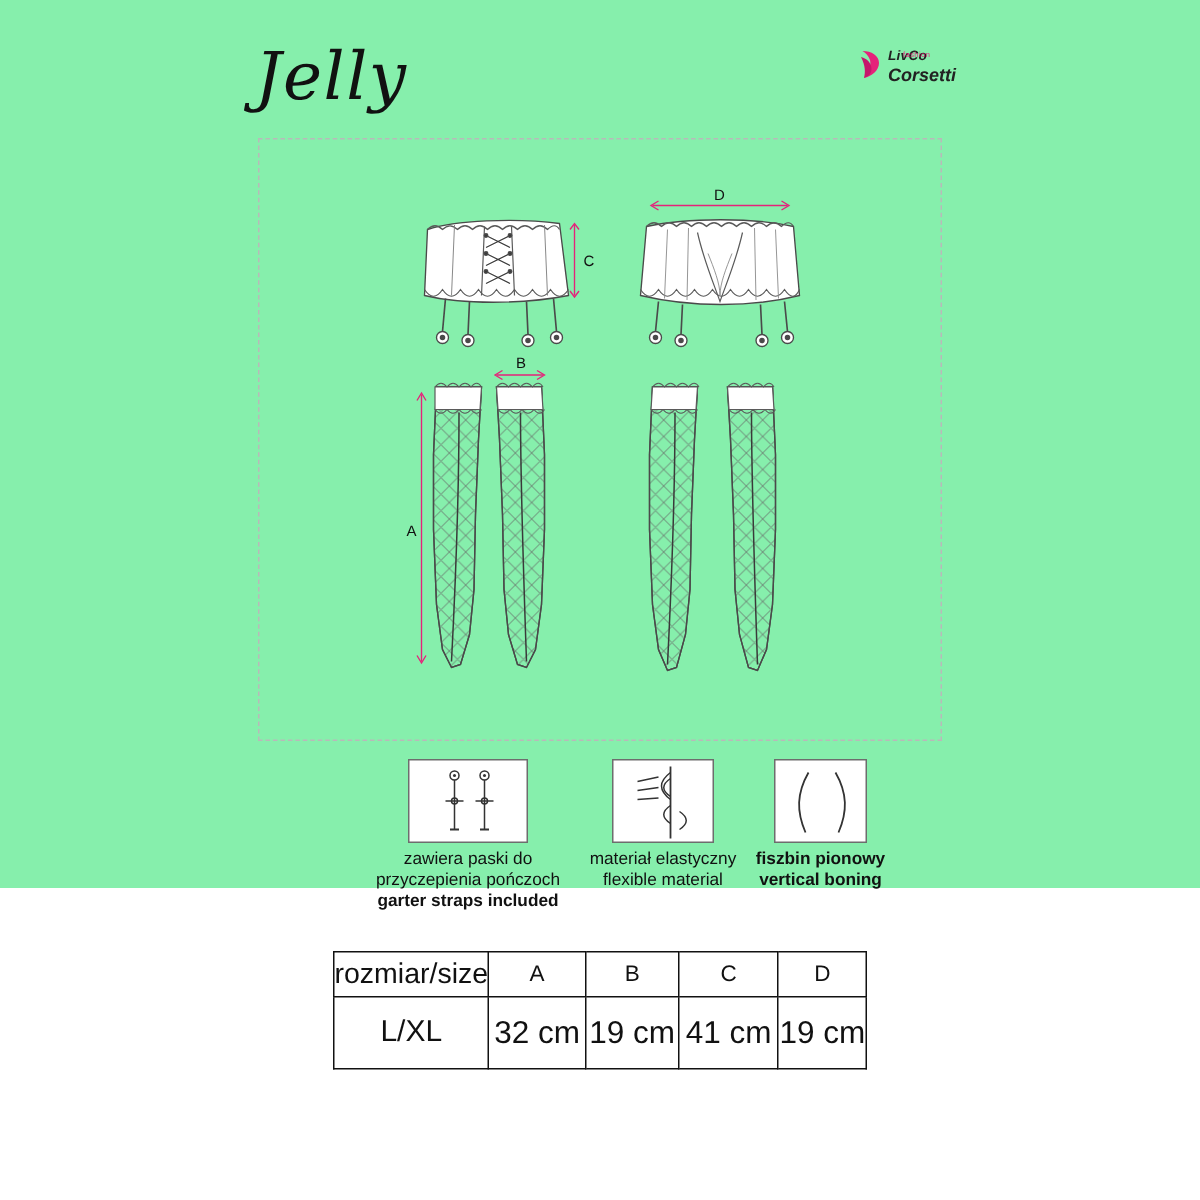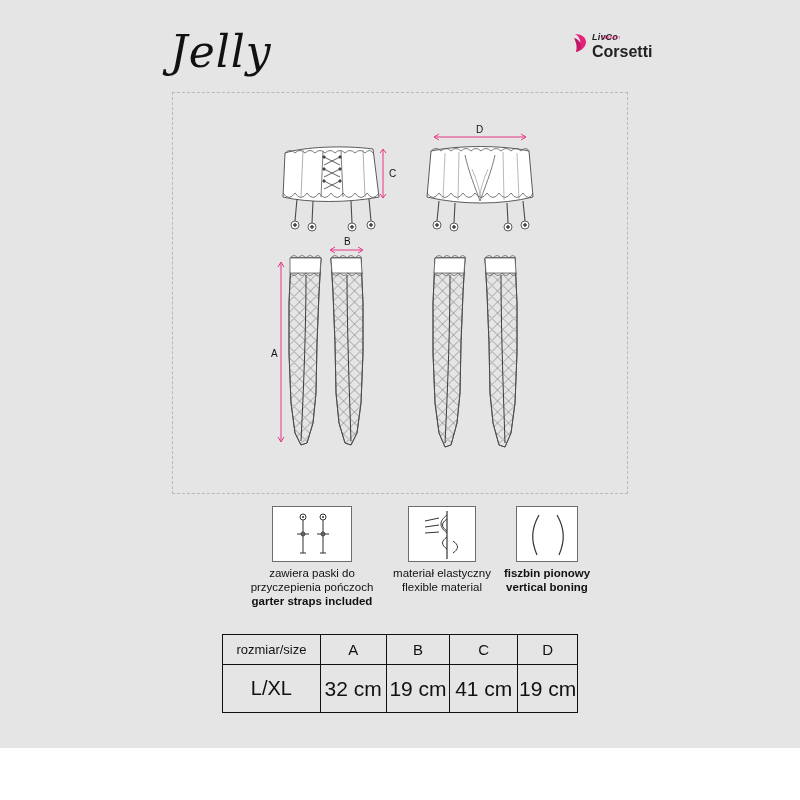--- a/index.html
+++ b/index.html
@@ -7,22 +7,22 @@
     margin: 0; padding: 0;
     width: 800px; height: 800px;
     background: #ffffff;
     font-family: "Liberation Sans", sans-serif;
     color: #111;
     overflow: hidden;
   }
   .page {
     position: relative;
     width: 800px;
-    height: 748px;
-    background: #e5e5e5;
+    height: 592px;
+    background: #86efac;
   }
 
   
   .brand-title {
     position: absolute;
     left: 170px;
     top: 22px;
     width: 260px;
     height: 60px;
     font-family: "DejaVu Serif", serif;
@@ -49,23 +49,24 @@
     left: 20px; top: 2px;
     font-size: 9px;
     font-weight: bold;
     color: #222;
     letter-spacing: 0.2px;
     font-style: italic;
   }
   .logo .logo-line2 {
     position: absolute;
     left: 20px; top: 13px;
-    font-size: 16px;
+    font-size: 12px;
     font-weight: bold;
     color: #222;
+    font-style: italic;
   }
   .logo .logo-sub {
     position: absolute;
     left: 30px; top: 4px;
     font-size: 5px;
     color: #e5227a;
     letter-spacing: 0.3px;
   }
 
   
@@ -126,21 +127,21 @@
     font-size: 21px;
     color: #111;
     padding: 0;
   }
   .size-table .hdr td {
     font-size: 15px;
     height: 30px;
     font-weight: normal;
   }
   .size-table .hdr td.lbl {
-    font-size: 13px;
+    font-size: 19px;
     text-align: center;
   }
   .size-table .row td {
     height: 48px;
   }
   .size-table .row td.size-label {
     font-size: 20px;
   }
   .size-table col.c0 { width: 98px; }
   .size-table col.c1 { width: 66px; }

